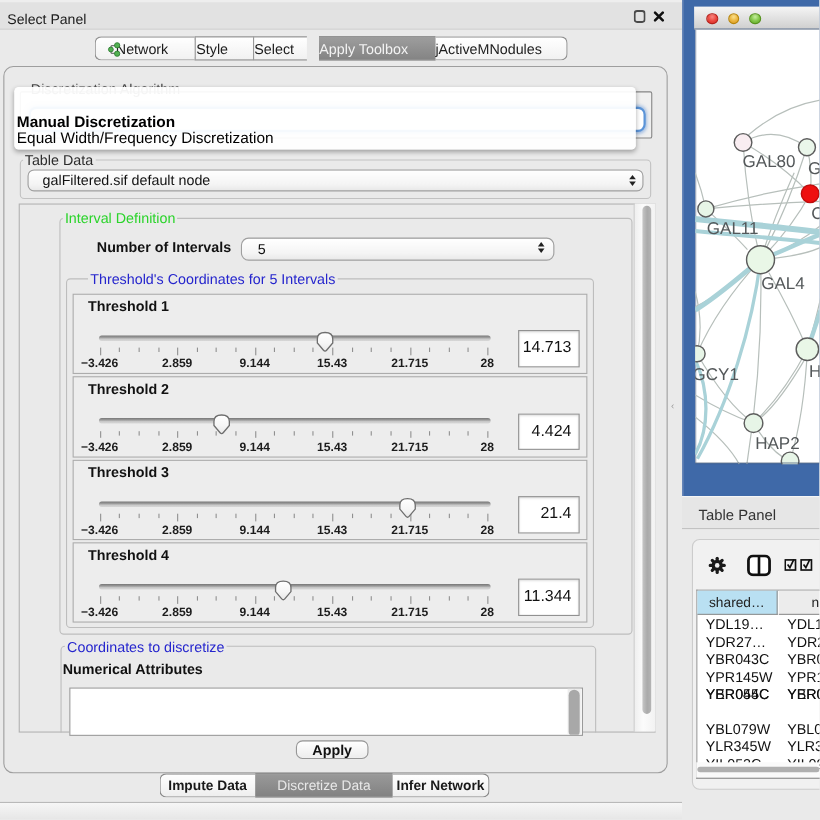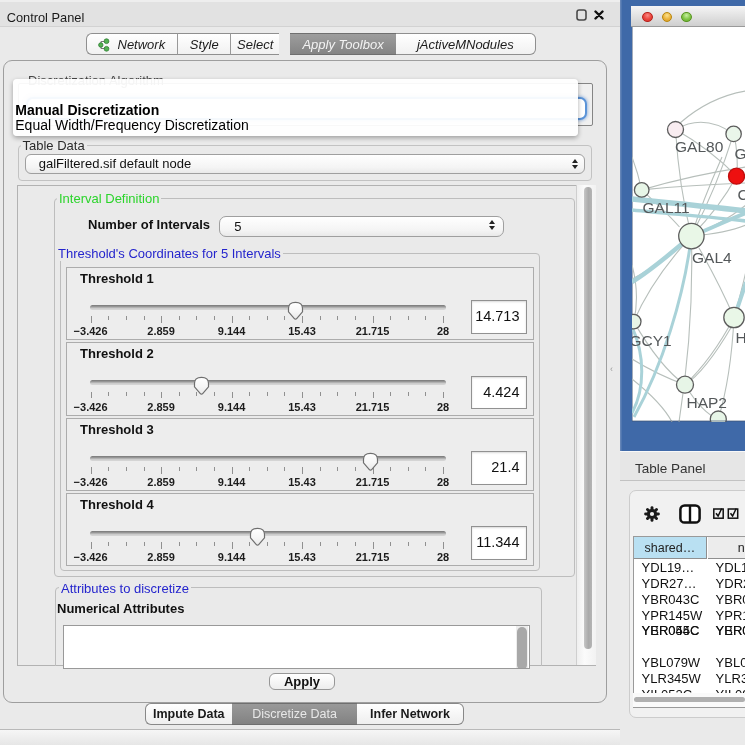--- a/index.html
+++ b/index.html
@@ -13,32 +13,32 @@
 .thumb { position:absolute; }
 .vbox { position:absolute; left:471px; width:55.5px; height:33.5px; background:#fff; border:1px solid #919191;
         box-shadow: inset 0 1px 2px rgba(0,0,0,0.15); font-size:14.5px; color:#111; text-align:right;
         padding-right:6px; line-height:31px; }
 .gtitle { position:absolute; font-size:13px; background:#eaeaea; padding:0 2px; }
 .combo { position:absolute; background:linear-gradient(#ffffff, #f4f4f4 70%, #e9e9e9); border:1px solid #9f9f9f; border-radius:6px;
          font-size:13px; color:#111; }
 .arrows { position:absolute; width:8px; }
 .arrows .up { width:0;height:0;border-left:4px solid transparent;border-right:4px solid transparent;border-bottom:5px solid #222; margin-bottom:2px;}
 .arrows .dn { width:0;height:0;border-left:4px solid transparent;border-right:4px solid transparent;border-top:5px solid #222; }
-.toptab { position:absolute; top:32.5px; height:22px; line-height:22px; text-align:center; font-size:13px; color:#1c1c1c;
-          background:linear-gradient(#ffffff,#f1f1f1); border-top:1px solid #8f8f8f; border-bottom:1px solid #8f8f8f;font-style:italic; }
+.toptab { position:absolute; top:32.5px; height:22px; line-height:22px; font-size:13px; color:#1c1c1c;
+          background:linear-gradient(#ffffff,#f1f1f1); border-top:1px solid #8f8f8f; border-bottom:1px solid #8f8f8f; }
 .btab { position:absolute; top:702.5px; height:22px; line-height:21px; text-align:center; font-size:12.5px; font-weight:bold; color:#1a1a1a;
         background:linear-gradient(#ffffff,#eeeeee); border-top:1px solid #888; border-bottom:1px solid #888; }
 .trow { position:absolute; left:633.6px; width:111px; height:15.9px; font-size:13px; color:#111; }
 .trow .c1 { position:absolute; left:8px; top:0.5px; }
 .trow .c2 { position:absolute; left:82px; top:0.5px; }
 </style></head>
 <body>
 
 <div class="abs" style="left:0;top:0;width:620px;height:26.8px;background:#e2e2e2;border-bottom:1px solid #d2d2d2;box-shadow:inset 0 2px 0 #eeeeee"></div>
-<div class="abs" style="left:6.7px;top:10px;font-size:12.8px;color:#1a1a1a">Control Panel</div>
+<div class="abs" style="left:6.7px;top:10px;font-size:12.8px;color:#1a1a1a">Select Panel</div>
 <svg class="abs" style="left:576px;top:9px" width="11" height="12" viewBox="0 0 11 12">
     <rect x="1" y="1" width="9" height="10" rx="2.2" fill="none" stroke="#4a4a4a" stroke-width="1.6"></rect>
   </svg>
 <svg class="abs" style="left:594px;top:9.5px" width="10" height="10" viewBox="0 0 10 10">
     <path d="M1.5,1.5 L8.5,8.5 M8.5,1.5 L1.5,8.5" stroke="#111" stroke-width="2.4" stroke-linecap="round"></path>
   </svg>
 
 <div class="abs" style="left:620px;top:0;width:125px;height:450.5px;background:#3f69a8;box-shadow:inset 1.5px 0 0 #6585b7"></div>
 <div class="abs" style="left:630.8px;top:6.2px;width:114.2px;height:21px;background:linear-gradient(#f5f5f5,#cfcfcf);border-bottom:1px solid #9a9a9a"></div>
 <div class="abs" style="left:642px;top:11.5px;width:10.8px;height:10.8px;border-radius:50%;background:radial-gradient(circle at 50% 30%, #f98983 0%, #ea443c 55%, #d32f28 100%);border:0.5px solid #b5221c"></div>
@@ -211,21 +211,21 @@
 <div class="gtitle" style="left:57px;top:191px;color:#2bd42b">Interval Definition</div>
 
 <div class="abs" style="left:88px;top:217px;font-size:13px;font-weight:bold;color:#111">Number of Intervals</div>
 <div class="combo" style="left:219.3px;top:215.5px;width:284.7px;height:21.5px;line-height:20.5px;border-radius:7px"><span style="margin-left:14px">5</span></div>
 <div class="arrows" style="left:489px;top:219.5px">
     <div class="up" style="border-bottom-width:4px;border-left-width:3.5px;border-right-width:3.5px"></div>
     <div class="dn" style="border-top-width:4px;border-left-width:3.5px;border-right-width:3.5px"></div>
   </div>
 
 <div class="abs" style="left:60px;top:252.8px;width:480px;height:318px;border:1px solid #bdbdbd;border-radius:4px"></div>
-<div class="gtitle" style="left:56px;top:246px;color:#2525cd">Threshold's Coordinates for 5 Intervals</div>
+<div class="gtitle" style="left:80px;top:246px;color:#2525cd">Threshold's Coordinates for 5 Intervals</div>
 
 <div class="tbox" style="top:266.5px"></div>
 <div class="tlabel" style="left:80px;top:270.5px">Threshold 1</div>
 <div class="track" style="left:90px;top:304.5px"></div>
 <div class="tick" style="left:90.6px;top:316.0px;height:6.5px"></div>
 <div class="tick" style="left:108.2px;top:316.0px;height:4.2px"></div>
 <div class="tick" style="left:125.8px;top:316.0px;height:4.2px"></div>
 <div class="tick" style="left:143.5px;top:316.0px;height:4.2px"></div>
 <div class="tick" style="left:161.1px;top:316.0px;height:6.5px"></div>
 <div class="tick" style="left:178.7px;top:316.0px;height:4.2px"></div>
@@ -381,21 +381,21 @@
         <stop offset="1" stop-color="#e8e8e8"></stop>
       </linearGradient>
     </defs>
  <path d="M1.5,7.2 q0,-5.9 7,-5.9 q7,0 7,5.9 l0,3.6 -5.6,6.6 q-1.4,1.6 -2.8,0 l-5.6,-6.6 z" fill="url(#thg4)" stroke="#6e6e6e" stroke-width="1.2"></path>
 </svg>
 <div class="vbox" style="top:526.0px">11.344</div>
 
 <div class="abs" style="left:17.8px;top:185.5px;width:557px;height:480px;overflow:hidden;pointer-events:none">
   <div class="abs" style="left:37px;top:401.2px;width:487.6px;height:120px;border:1px solid #bdbdbd;border-radius:4px"></div>
 </div>
-<div class="gtitle" style="left:59px;top:580.5px;color:#2525cd">Attributes to discretize</div>
+<div class="gtitle" style="left:59px;top:580.5px;color:#2525cd">Coordinates to discretize</div>
 <div class="abs" style="left:57px;top:600.5px;font-size:13px;font-weight:bold;color:#111">Numerical Attributes</div>
 <div class="abs" style="left:63px;top:624.5px;width:467px;height:44px;background:#fff;border:1px solid #999;overflow:hidden">
   <div style="position:absolute;right:1px;top:0;width:12px;height:44px;background:#ededed"></div>
   <div style="position:absolute;right:2px;top:1px;width:10px;height:43px;border-radius:5px;background:#a8a8a8"></div>
 </div>
 
 <div class="abs" style="left:269px;top:673px;width:66px;height:17.3px;background:linear-gradient(#ffffff,#ededed);border:1px solid #979797;border-radius:6px;text-align:center;font-size:13px;font-weight:bold;color:#111;line-height:16.3px">Apply</div>
 
 <div class="toptab" style="left:86.3px;width:91.1px;border-left:1px solid #8f8f8f;border-radius:6px 0 0 6px">
   <svg style="position:absolute;left:10px;top:4px" width="13" height="14" viewBox="0 0 13 14">
@@ -403,24 +403,24 @@
         <path d="M4,3.5 L9,3.5 M4,3.5 L4,10.5 M4,10.5 L9,10.5"></path>
       </g>
     <circle cx="9.5" cy="3.2" r="2.4" fill="#53b152" stroke="#2e7d32" stroke-width="0.8"></circle>
     <circle cx="3.8" cy="7" r="2.2" fill="#53b152" stroke="#2e7d32" stroke-width="0.8"></circle>
     <circle cx="9.5" cy="10.8" r="2.4" fill="#53b152" stroke="#2e7d32" stroke-width="0.8"></circle>
   </svg>
   <span style="margin-left:18px">Network</span></div>
 <div class="toptab" style="left:177.4px;width:52.8px;border-left:1px solid #999">Style</div>
 <div class="toptab" style="left:230.2px;width:49px;border-left:1px solid #999">Select</div>
 <div class="toptab" style="left:290.3px;width:105.5px;background:linear-gradient(#9d9d9d,#848484);color:#f3f3f3;border-top:1px solid #6f6f6f;border-bottom:1px solid #6f6f6f">Apply Toolbox</div>
-<div class="toptab" style="left:395.8px;width:140px;border-right:1px solid #8f8f8f;border-radius:0 6px 6px 0">jActiveMNodules</div>
+<div class="toptab" style="left:395.8px;width:120px;border-right:1px solid #8f8f8f;border-radius:0 6px 6px 0">jActiveMNodules</div>
 
 <div class="btab" style="left:144.6px;width:87.4px;border-left:1px solid #888;border-radius:6px 0 0 6px">Impute Data</div>
 <div class="btab" style="left:232px;width:125px;background:linear-gradient(#999999,#828282);color:#e8e8e8;border-top:1px solid #6f6f6f;border-bottom:1px solid #6f6f6f;font-weight:normal">Discretize Data</div>
-<div class="btab" style="left:357px;width:107px;border-right:1px solid #888;border-radius:0 6px 6px 0">Infer Network</div>
+<div class="btab" style="left:357px;width:88px;border-right:1px solid #888;border-radius:0 6px 6px 0">Infer Network</div>
 
 <div class="abs" style="left:0;top:728.5px;width:620px;height:16.5px;background:linear-gradient(#f6f6f6,#e6e6e6);border-top:1px solid #b9b9b9"></div>
 
 <div class="abs" style="left:13.4px;top:79px;width:564.6px;height:57.2px;background:rgba(255,255,255,0.94);border-radius:4px;box-shadow:0 2px 5px rgba(0,0,0,0.33)">
   <div style="position:absolute;left:1.9px;top:23.1px;font-size:14px;font-weight:bold;color:#000">Manual Discretization</div>
   <div style="position:absolute;left:1.9px;top:37.7px;font-size:14px;color:#000">Equal Width/Frequency Discretization</div>
 </div>
 
 </body></html>

